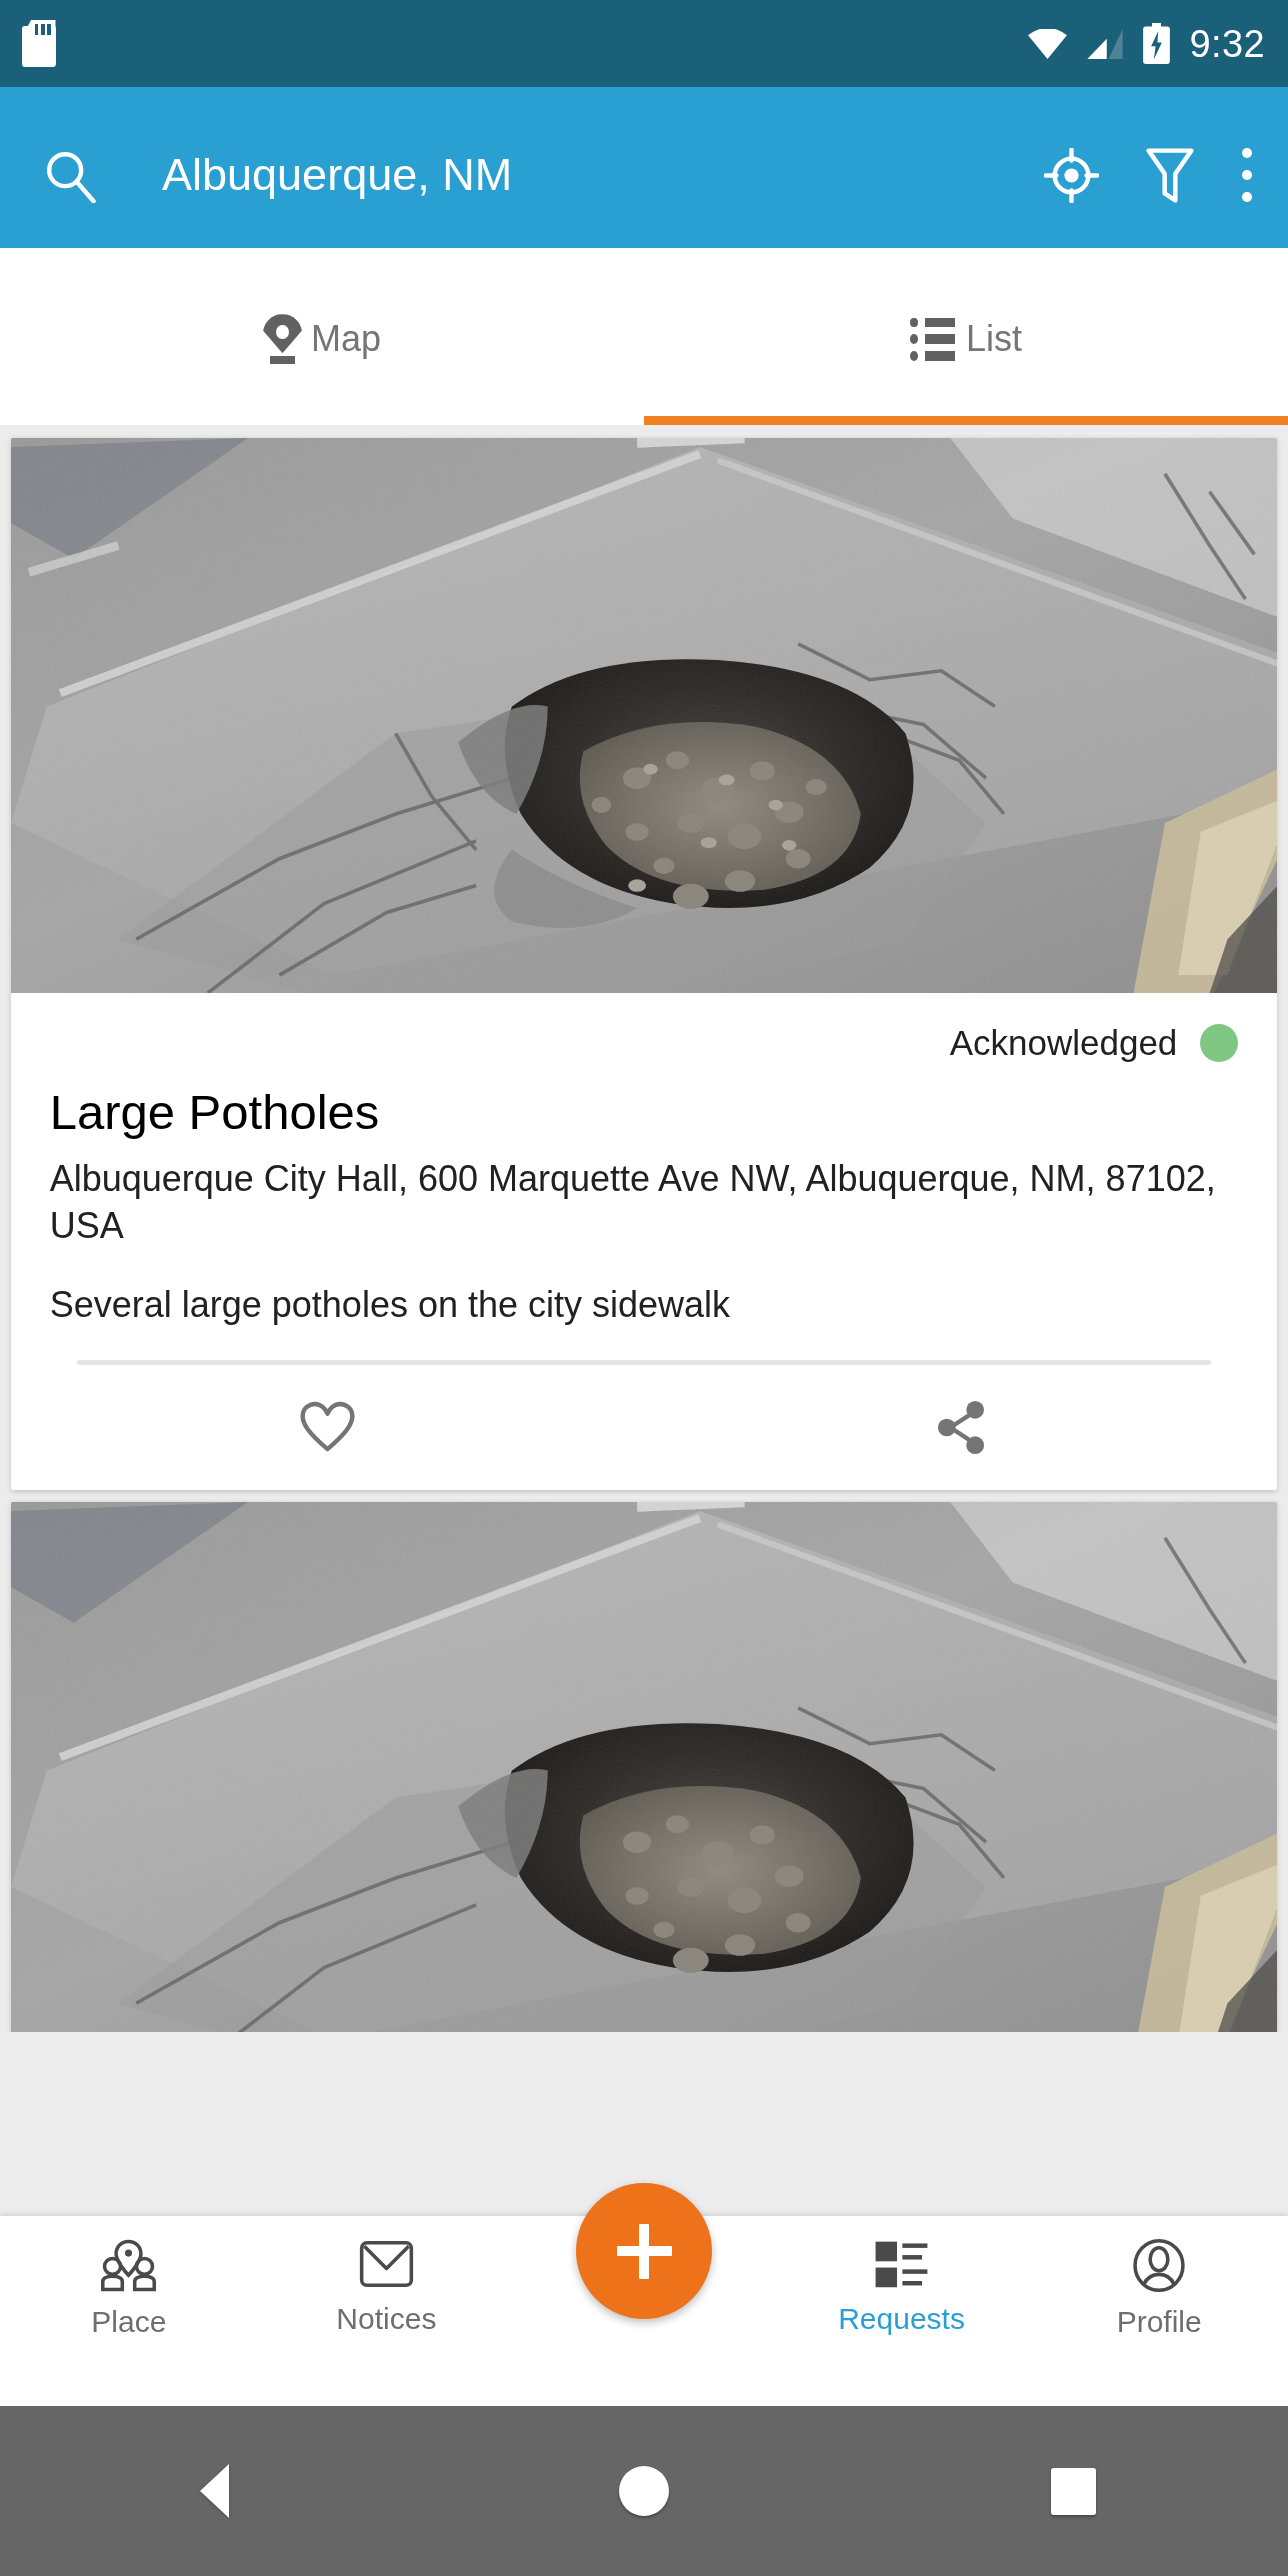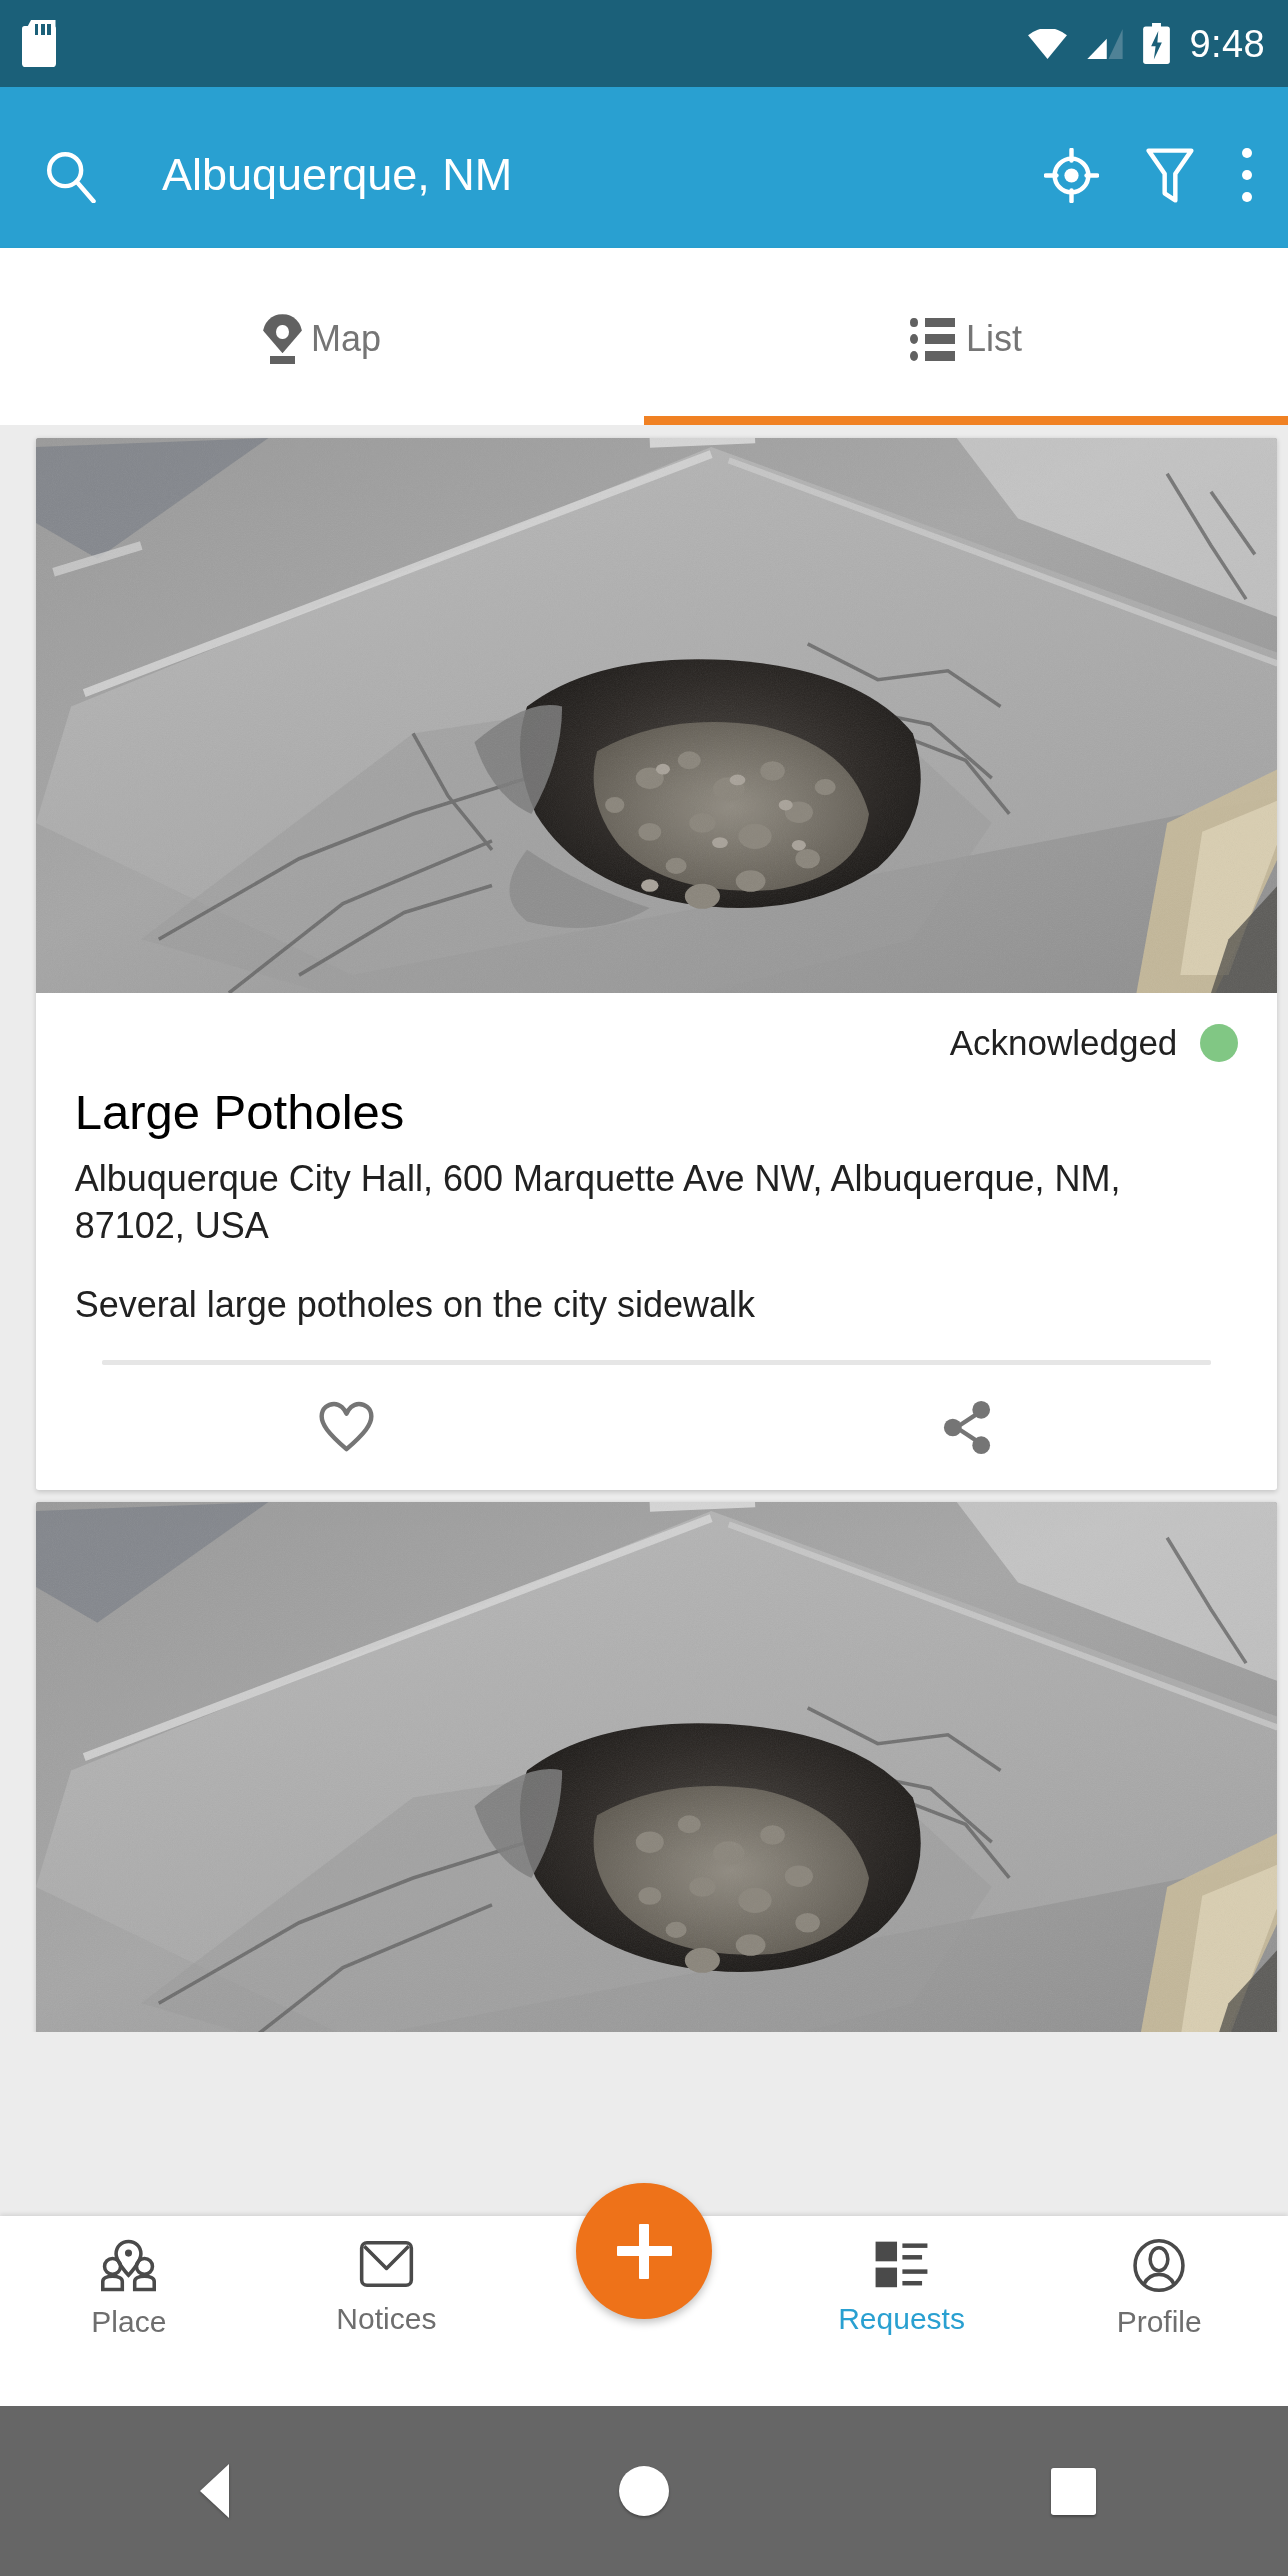--- a/index.html
+++ b/index.html
@@ -79,21 +79,21 @@
   }
   .pin-icon .base{position:absolute;left:7.2px;bottom:0;width:25px;height:8px;background:#616161;}
   .list-icon{width:47px;height:43px;display:flex;flex-direction:column;justify-content:space-between;}
   .list-icon .row{display:flex;align-items:center;gap:7.2px;}
   .list-icon .dot{width:8px;height:9.8px;border-radius:50%;background:#616161;}
   .list-icon .bar{width:29.5px;height:9.8px;background:#616161;}
 
   
   .content{
     position:absolute;left:0;top:425px;width:1288px;height:1607px;
-    background:#ECECEC;overflow:hidden;padding-left:25px;
+    background:#ECECEC;overflow:hidden;
   }
   .card{
     margin:12.5px 10.7px 0 10.7px;background:#FFFFFF;border-radius:2.7px;
     box-shadow:0 1.8px 5.4px rgba(0,0,0,0.17);overflow:hidden;
   }
   .photo{
     width:100%;height:555px;position:relative;overflow:hidden;
     background:#9C9C9C;
   }
   .photo svg{display:block;width:100%;height:100%;}
@@ -195,21 +195,21 @@
       </svg>
       <svg class="signal" viewBox="0 0 40 34">
         <path d="M40 0 L40 34 L24 34 Z" fill="#4F8296"></path>
         <path d="M22 11 L22 34 L0 34 Z" fill="#ffffff"></path>
       </svg>
       <svg class="battery" viewBox="0 0 30 46">
         <rect x="10" y="0" width="10" height="5" fill="#ffffff"></rect>
         <rect x="0" y="4" width="30" height="42" rx="3" fill="#ffffff"></rect>
         <path d="M17 9 L9 26 L14 26 L12 41 L21 22 L16 22 Z" fill="#1B6079"></path>
       </svg>
-      <span class="clock">9:48</span>
+      <span class="clock">9:32</span>
     </div>
   </div>
 
   <div class="appbar">
     <svg width="55" height="55" viewBox="0 0 62 62" class="ic">
       <circle cx="25" cy="25" r="18" fill="none" stroke="#ffffff" stroke-width="5"></circle>
       <line x1="38" y1="38" x2="57" y2="60" stroke="#ffffff" stroke-width="5" stroke-linecap="round"></line>
     </svg>
     <span class="title">Albuquerque, NM</span>
     <div class="actions">

